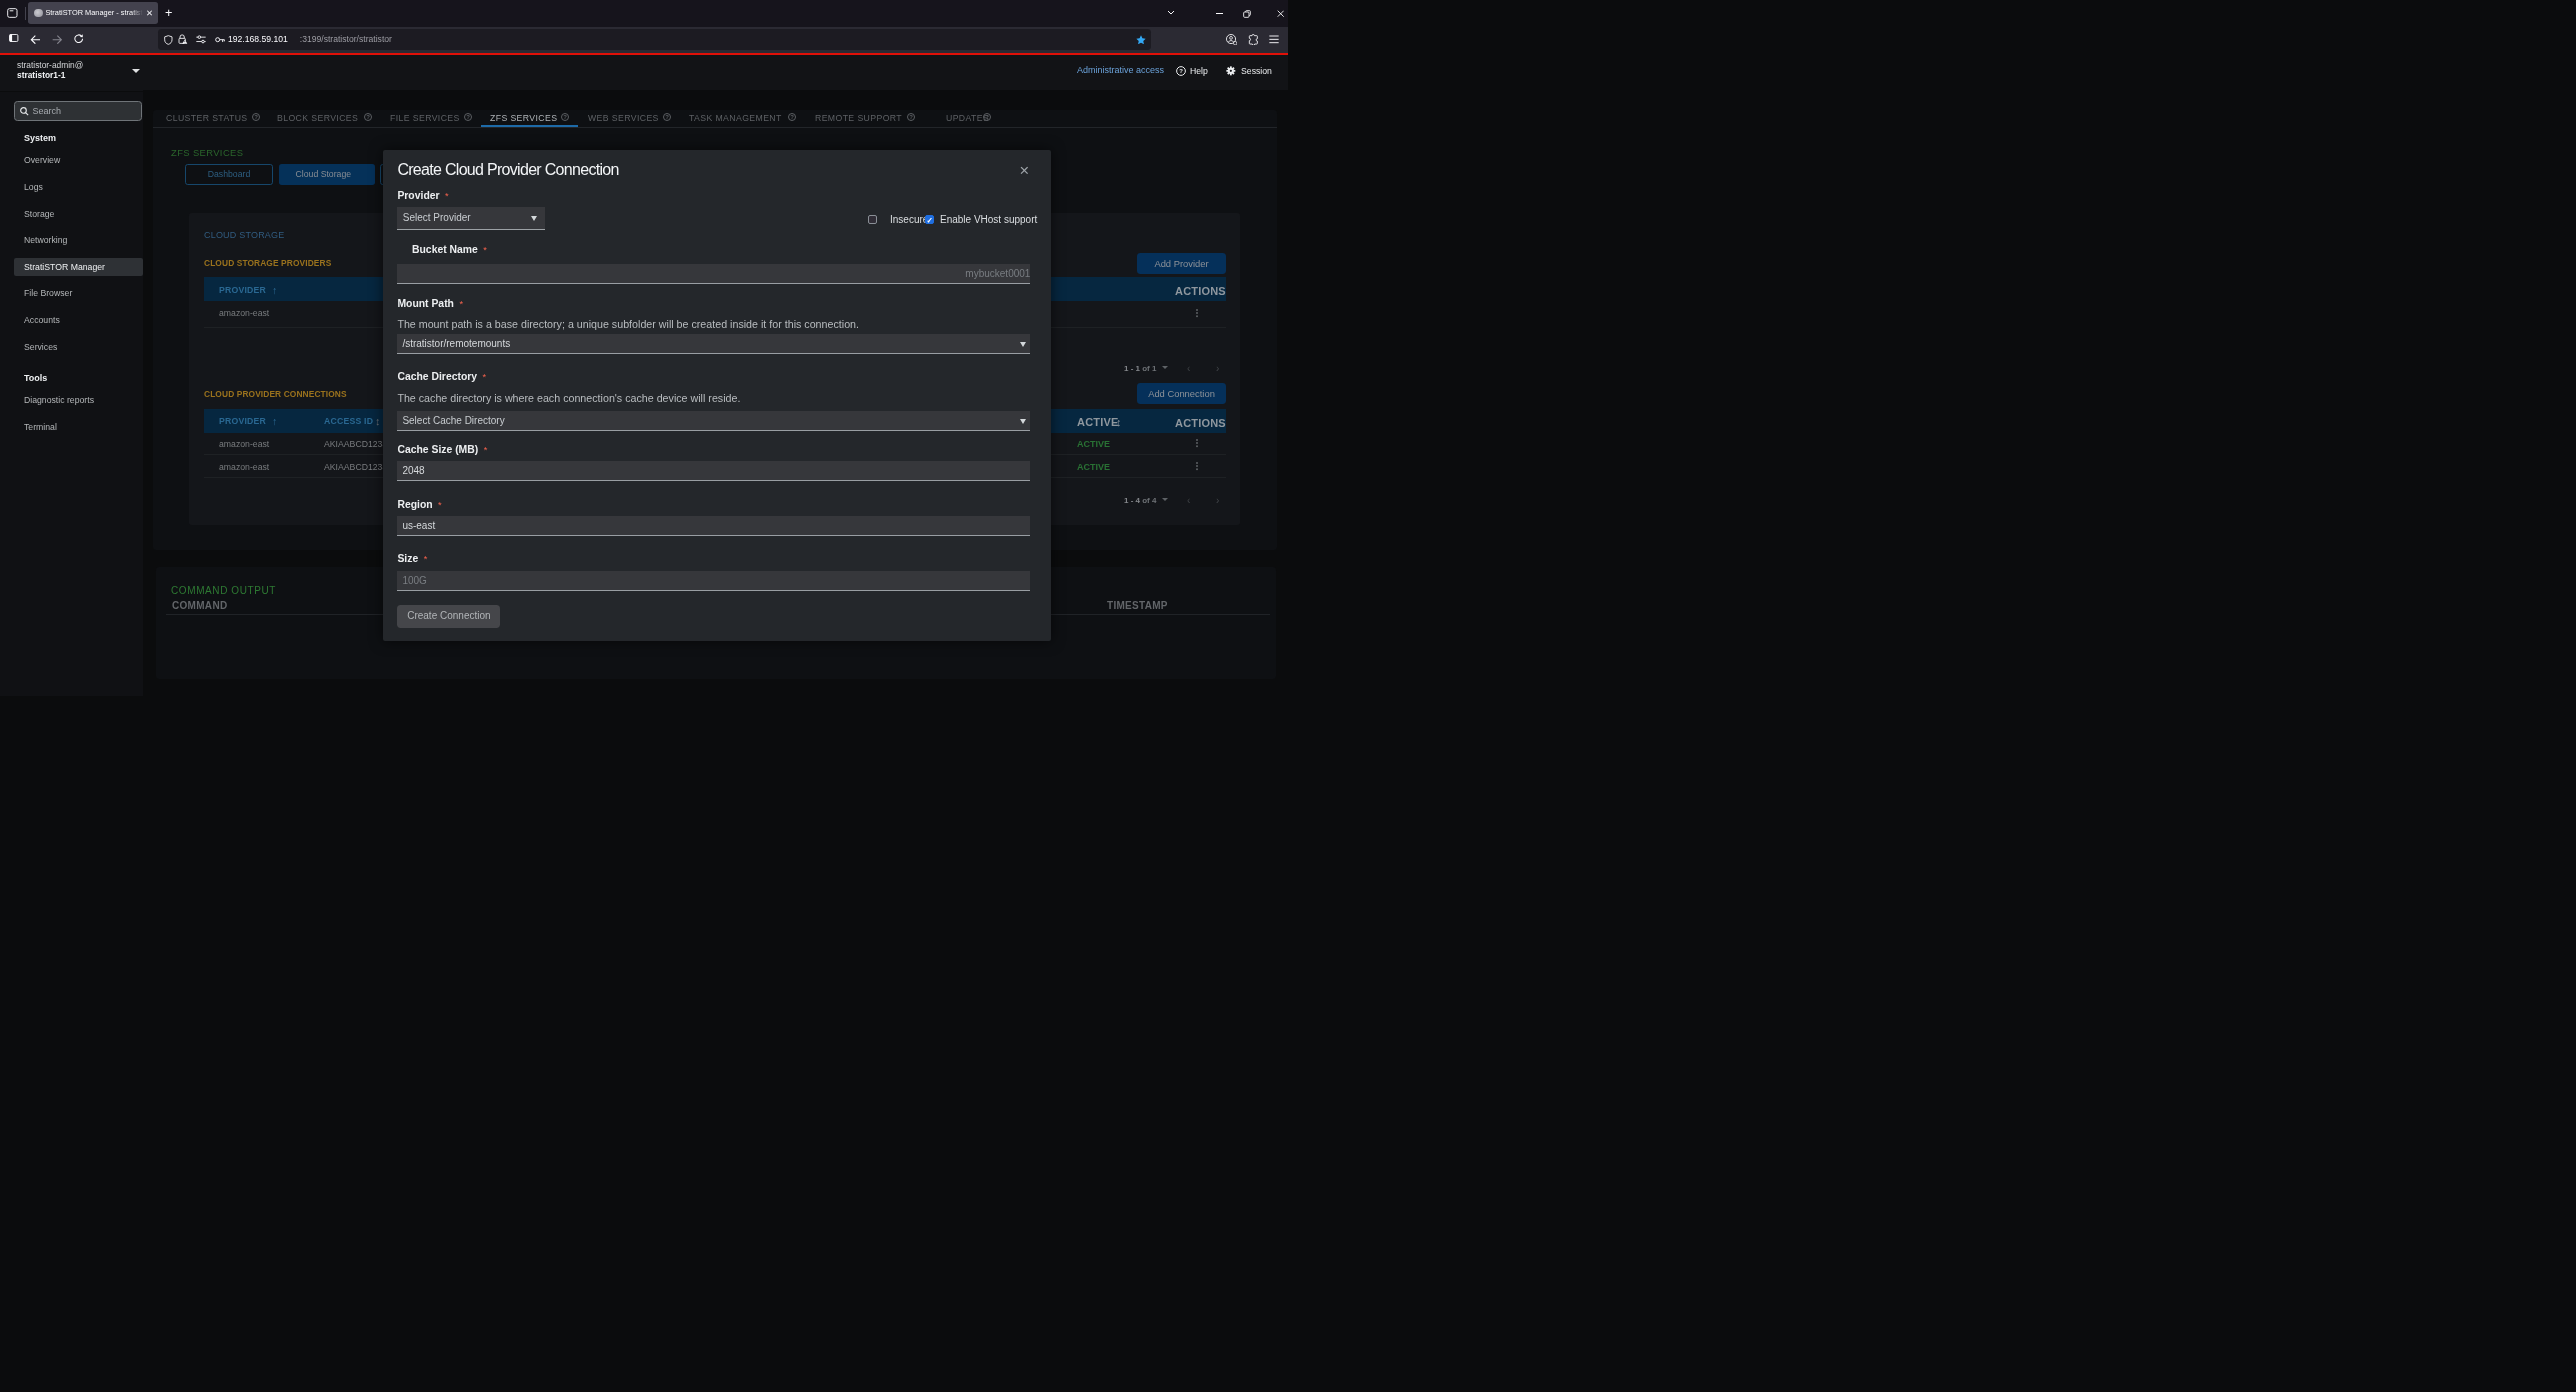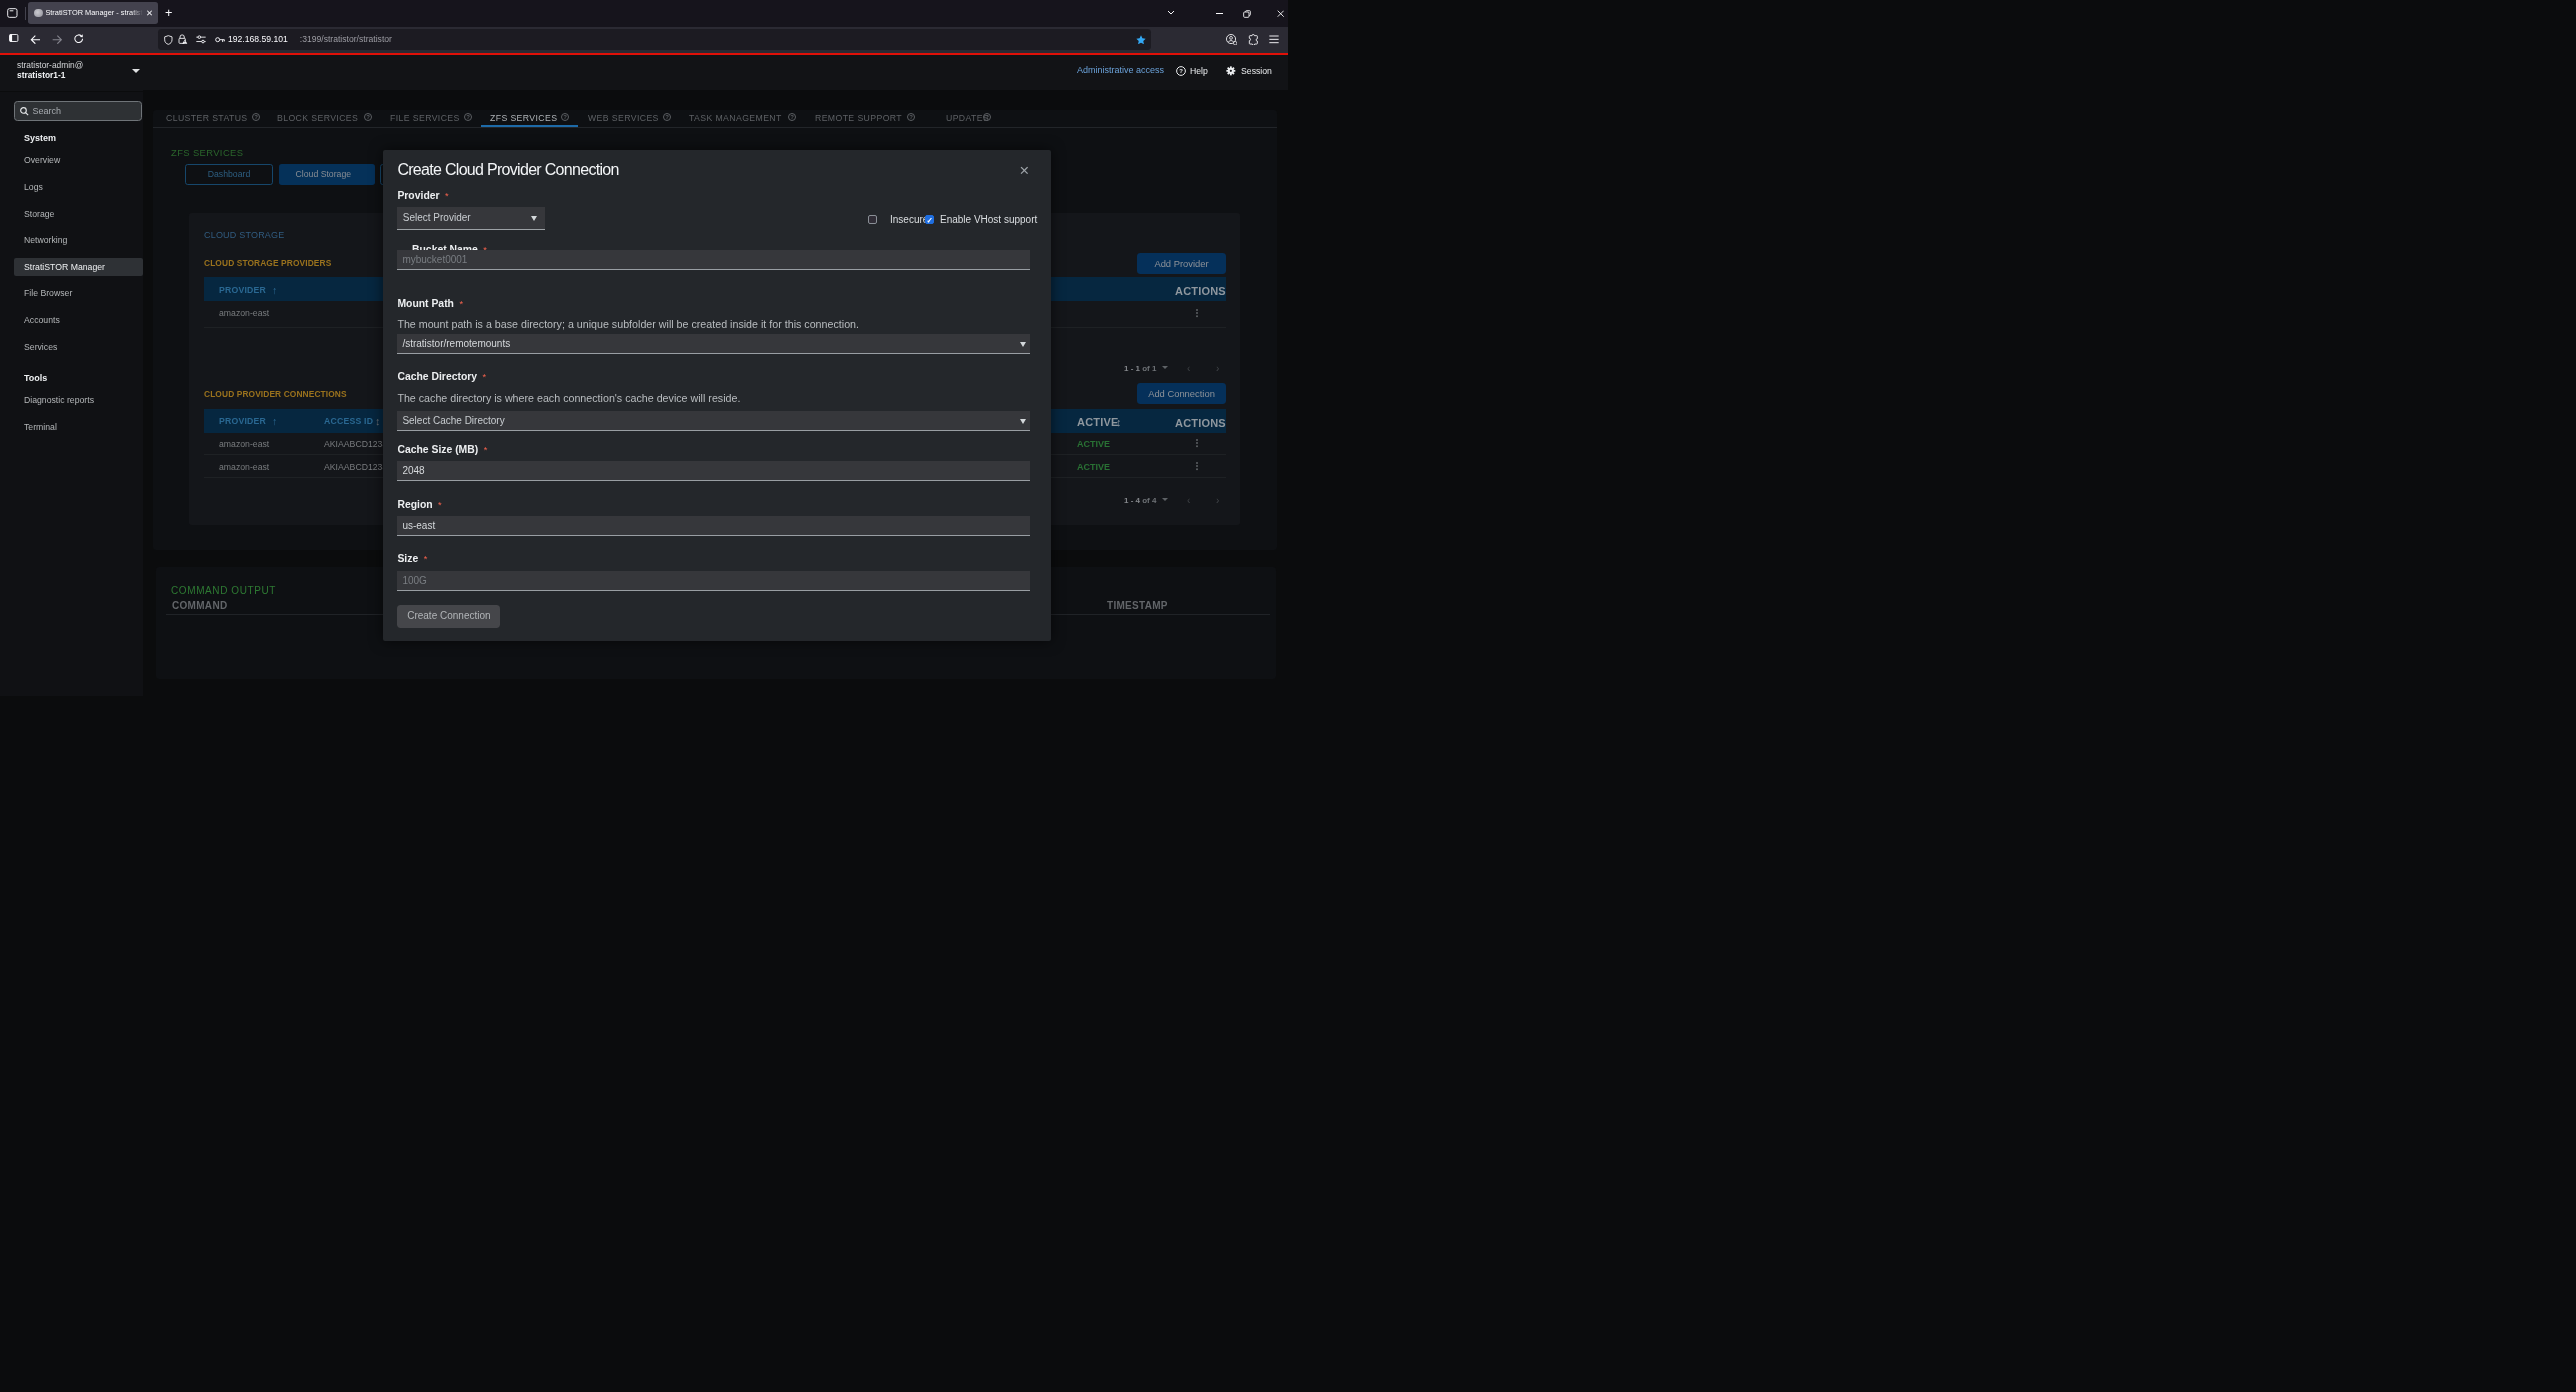--- a/index.html
+++ b/index.html
@@ -294,21 +294,21 @@
   <div class="abs" style="left:14.4px;top:57px;width:148px;height:23px;background:#36373b;border-bottom:0.7px solid #9da2a6;">
     <span style="position:absolute;left:5.4px;top:5.4px;font-size:10px;color:#c9cdd1;">Select Provider</span>
     <span class="msel-caret" style="position:absolute;right:8.7px;top:8.7px;"></span>
   </div>
   <div class="abs cb" style="left:485px;top:65px;"></div>
   <div class="abs cblabel" style="left:499px;top:64px;padding-left:8px;">Insecure</div>
   <div class="abs cb checked" style="left:542px;top:65px;">✓</div>
   <div class="abs cblabel" style="left:557px;top:64px;">Enable VHost support</div>
 
   <div class="abs mlabel" style="left:29px;top:94px;">Bucket Name <span class="ast">&nbsp;*</span></div>
-  <div class="abs minput ph" style="top:100px;">mybucket0001</div>
+  <div class="abs minput ph" style="top:114px;text-align:right;">mybucket0001</div>
 
   <div class="abs mlabel" style="left:14.4px;top:148px;">Mount Path <span class="ast">&nbsp;*</span></div>
   <div class="abs mdesc" style="left:14.4px;top:168px;">The mount path is a base directory; a unique subfolder will be created inside it for this connection.</div>
   <div class="abs minput val" style="top:184px;">/stratistor/remotemounts
     <span class="msel-caret" style="position:absolute;right:4.7px;top:8px;"></span>
   </div>
 
   <div class="abs mlabel" style="left:14.4px;top:221px;">Cache Directory <span class="ast">&nbsp;*</span></div>
   <div class="abs mdesc" style="left:14.4px;top:242px;">The cache directory is where each connection's cache device will reside.</div>
   <div class="abs minput" style="top:261px;color:#c9cdd1;">Select Cache Directory

